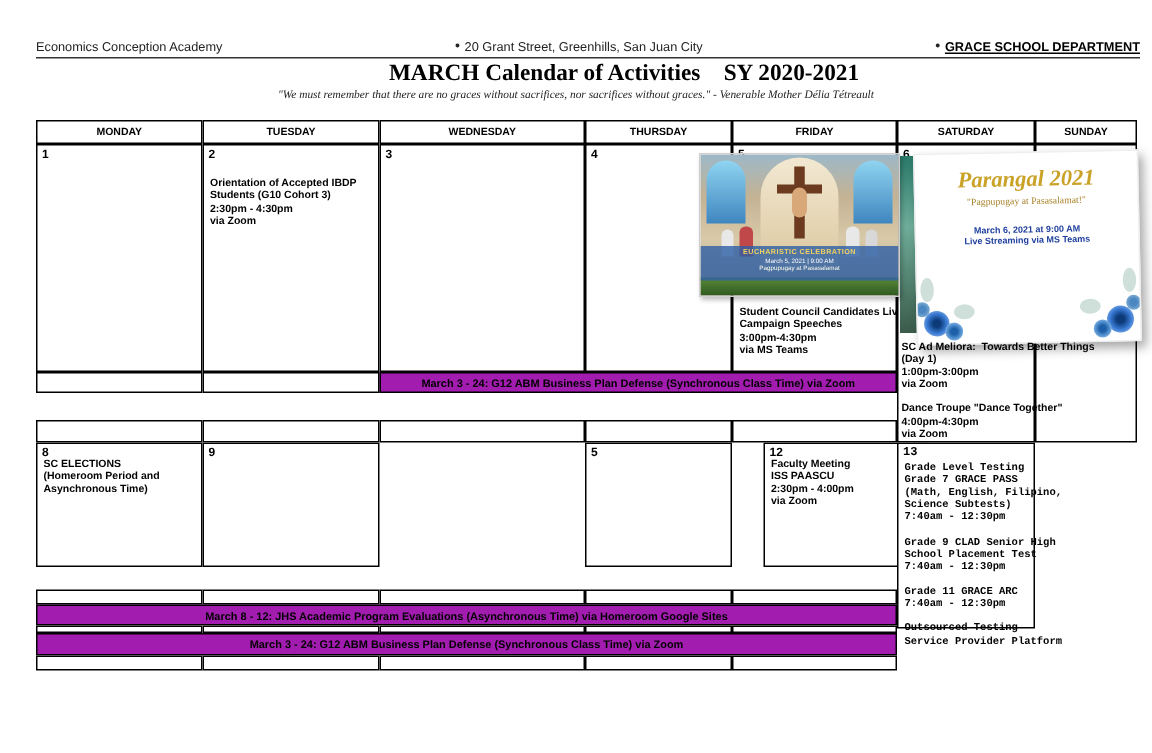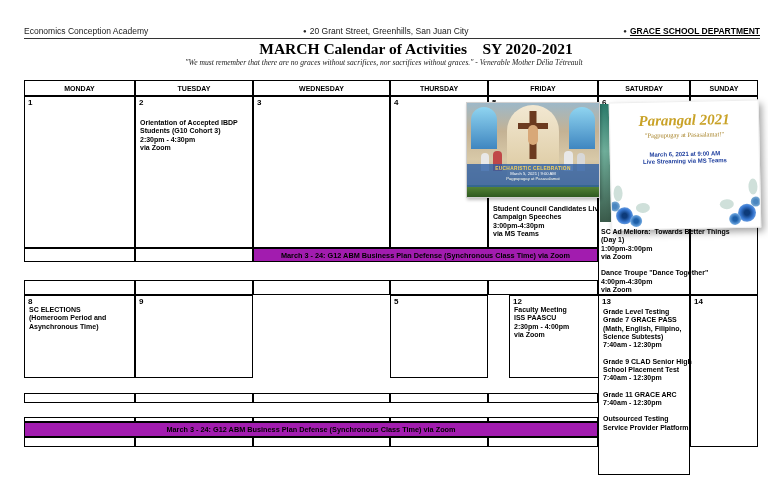--- a/index.html
+++ b/index.html
@@ -154,47 +154,45 @@
   <div class="cell" style="left:390px;top:295px;width:98px;height:83px;">
     <span class="daynum">5</span>
   </div>
   <div class="cell" style="left:488px;top:295px;width:110px;height:83px;margin-left:21px;">
     <span class="daynum">12</span>
     <div class="celltext" style="top:10px;">Faculty Meeting
 ISS PAASCU
 2:30pm - 4:00pm
 via Zoom</div>
   </div>
-  <div class="cell" style="left:598px;top:295px;width:92px;height:180px;">
+  <div class="cell" style="left:598px;top:295px;width:92px;height:124px;font-family:Liberation Mono, monospace;">
     <span class="daynum">13</span>
     <div class="celltext" style="top:12px;z-index:6;">Grade Level Testing
 Grade 7 GRACE PASS
 (Math, English, Filipino,
 Science Subtests)
 7:40am - 12:30pm
 
 Grade 9 CLAD Senior High
 School Placement Test
 7:40am - 12:30pm
 
 Grade 11 GRACE ARC
 7:40am - 12:30pm
 
 Outsourced Testing
 Service Provider Platform</div>
   </div>
-  <div class="cell" style="left:690px;top:295px;width:68px;height:152px;">
-    <span class="daynum">14</span>
-  </div>
 
   <div class="cell" style="left:24px;top:393px;width:111px;height:10px;"></div>
   <div class="cell" style="left:135px;top:393px;width:118px;height:10px;"></div>
   <div class="cell" style="left:253px;top:393px;width:137px;height:10px;"></div>
   <div class="cell" style="left:390px;top:393px;width:98px;height:10px;"></div>
   <div class="cell" style="left:488px;top:393px;width:110px;height:10px;"></div>
+  <div class="banner" style="left:24px;top:403px;width:574px;height:14px;">March 8 - 12: JHS Academic Program Evaluations (Asynchronous Time) via Homeroom Google Sites</div>
   <div class="cell" style="left:24px;top:417px;width:111px;height:5px;"></div>
   <div class="cell" style="left:135px;top:417px;width:118px;height:5px;"></div>
   <div class="cell" style="left:253px;top:417px;width:137px;height:5px;"></div>
   <div class="cell" style="left:390px;top:417px;width:98px;height:5px;"></div>
   <div class="cell" style="left:488px;top:417px;width:110px;height:5px;"></div>
   <div class="banner" style="left:24px;top:422px;width:574px;height:15px;">March 3 - 24: G12 ABM Business Plan Defense (Synchronous Class Time) via Zoom</div>
   <div class="cell" style="left:24px;top:437px;width:111px;height:10px;"></div>
   <div class="cell" style="left:135px;top:437px;width:118px;height:10px;"></div>
   <div class="cell" style="left:253px;top:437px;width:137px;height:10px;"></div>
   <div class="cell" style="left:390px;top:437px;width:98px;height:10px;"></div>

